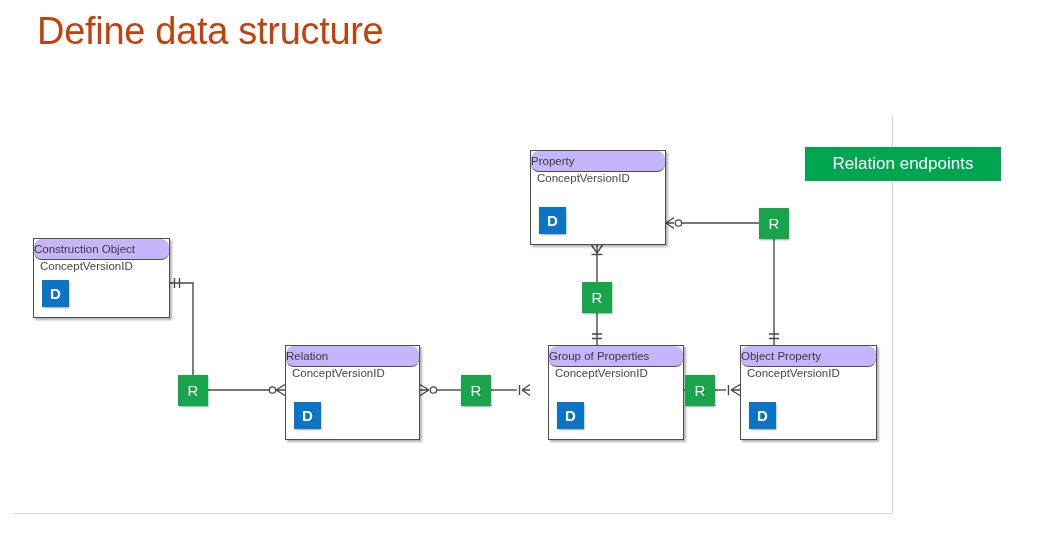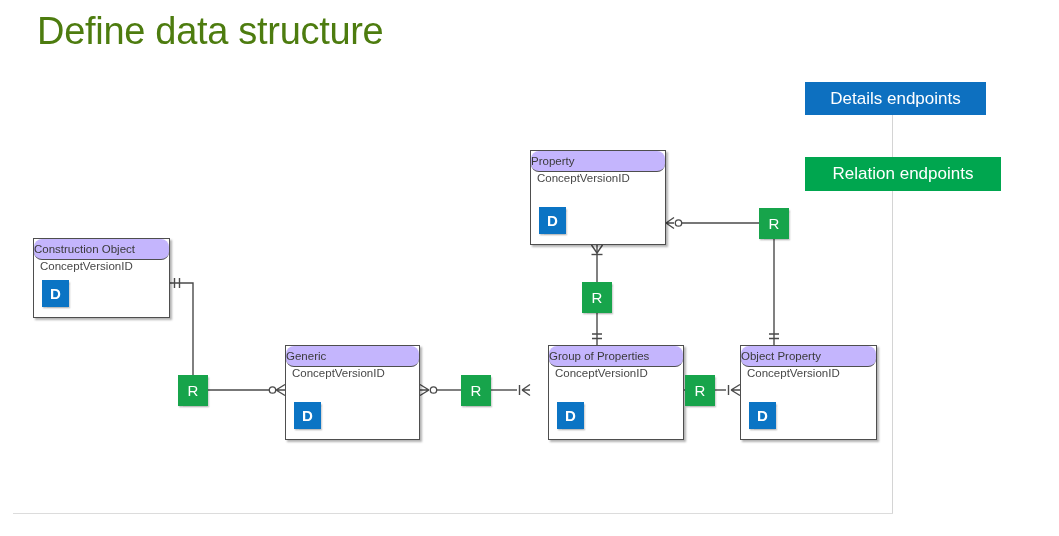--- a/index.html
+++ b/index.html
@@ -3,29 +3,29 @@
 <meta charset="utf-8">
 <style>
   html,body{margin:0;padding:0;background:#fff;}
   #stage{
     position:relative;width:1059px;height:536px;background:#ffffff;overflow:hidden;
     font-family:"Liberation Sans","DejaVu Sans",sans-serif;
   }
   
   #page-title{
     position:absolute;left:37px;top:10px;margin:0;
-    font-size:38px;font-weight:300;color:#4d7c0f;letter-spacing:-0.3px;
+    font-size:38px;font-weight:300;color:#c2410c;letter-spacing:-0.3px;
   }
   
   .legend-btn{
     position:absolute;display:flex;align-items:center;justify-content:center;
     color:#ffffff;font-size:17px;font-weight:400;z-index:3;
   }
   #legend-details{left:805px;top:82px;width:181px;height:33px;background:#0d70c0;}
-  #legend-relation{left:805px;top:157px;width:196px;height:34px;background:#00a64f;}
+  #legend-relation{left:805px;top:147px;width:196px;height:34px;background:#00a64f;}
   
   #frame-vline{position:absolute;left:892px;top:115px;width:1px;height:398px;background:#d4d4d4;z-index:1;}
   #frame-hline{position:absolute;left:13px;top:513px;width:880px;height:1px;background:#dcdcdc;z-index:1;}
   
   .entity{
     position:absolute;background:#ffffff;border:1.3px solid #4e4e4e;
     box-shadow:1.5px 2px 2px rgba(0,0,0,0.30);z-index:2;box-sizing:border-box;
   }
   .entity-header{
     height:20px;line-height:20px;background:#c4b5fd;border-bottom:1.3px solid #4e4e4e;
@@ -53,21 +53,20 @@
 </head>
 <body>
 
 <div id="stage">
 
   <h1 id="page-title">Define data structure</h1>
 
   <div id="frame-vline"></div>
   <div id="frame-hline"></div>
 
-  <div id="legend-details" class="legend-btn">Details endpoints</div>
   <div id="legend-relation" class="legend-btn">Relation endpoints</div>
 
   <svg id="connector-layer" width="1059" height="536">
 
     <g>
       <path d="M170 283 H193 V375"></path>
       <path d="M174.5 278 V288 M179.5 278 V288"></path>
     </g>
 
     <g>
@@ -122,21 +121,21 @@
     </g>
   </svg>
 
   <div class="entity" style="left:33px;top:238px;width:137px;height:80px">
     <div class="entity-header">Construction Object</div>
     <div class="entity-field">ConceptVersionID</div>
     <div class="badge-d">D</div>
   </div>
 
   <div class="entity" style="left:285px;top:345px;width:135px;height:95px">
-    <div class="entity-header">Generic</div>
+    <div class="entity-header">Relation</div>
     <div class="entity-field">ConceptVersionID</div>
     <div class="badge-d">D</div>
   </div>
 
   <div class="entity" style="left:530px;top:150px;width:136px;height:95px">
     <div class="entity-header">Property</div>
     <div class="entity-field">ConceptVersionID</div>
     <div class="badge-d">D</div>
   </div>
 

